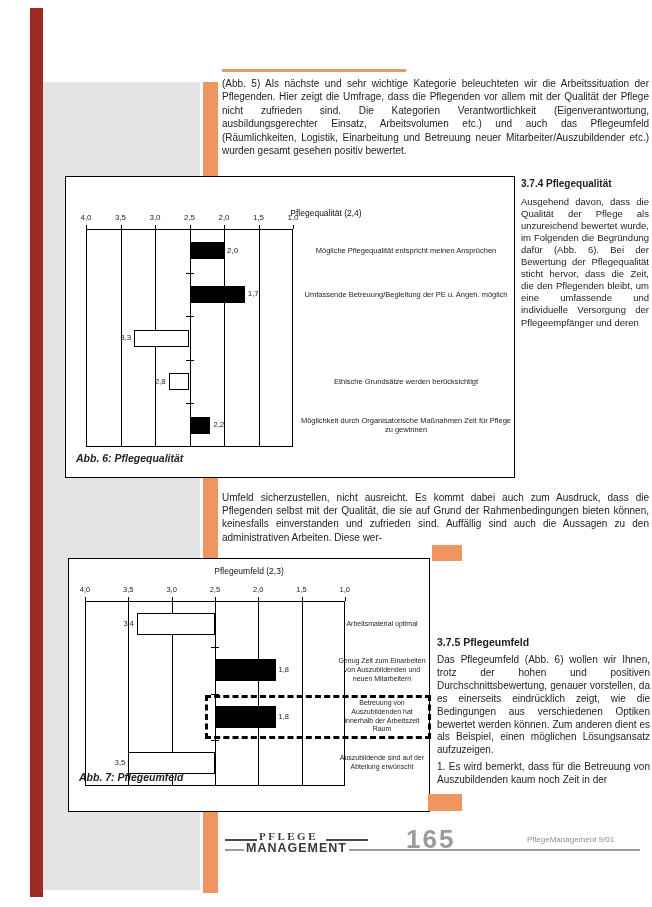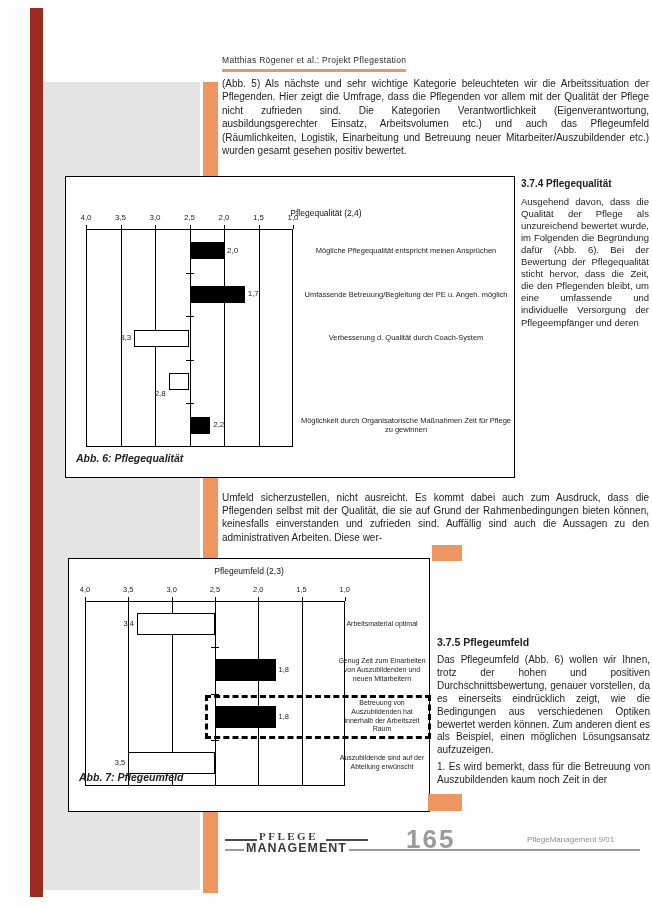--- a/index.html
+++ b/index.html
@@ -59,21 +59,20 @@
 <body>
 
 <div class="page">
 
   <div class="spine-bar"></div>
   <div class="scan-gray"></div>
   <div class="accent-strip"></div>
   <div class="accent-sq1"></div>
   <div class="accent-sq2"></div>
 
-  <div class="running-header">Matthias Rögener et al.: Projekt Pflegestation</div>
   <div class="header-rule"></div>
 
   <p class="intro-paragraph para">(Abb. 5) Als nächste und sehr wichtige Kategorie beleuchteten wir die Arbeitssituation der Pflegenden. Hier zeigt die Umfrage, dass die Pflegenden vor allem mit der Qualität der Pflege nicht zufrieden sind. Die Kategorien Verantwortlichkeit (Eigenverantwortung, ausbildungsgerechter Einsatz, Arbeitsvolumen etc.) und auch das Pflegeumfeld (Räumlichkeiten, Logistik, Einarbeitung und Betreuung neuer Mitarbeiter/Auszubildender etc.) wurden gesamt gesehen positiv bewertet.</p>
 
   <div class="chart-box" id="chart1">
     <div class="chart-title">Pflegequalität (2,4)</div>
     <div class="plot">
         <div style="position: absolute; left: 20px; top: 52px; width: 207px; height: 218px; border: 1px solid rgb(0, 0, 0);"></div>
         <div style="position: absolute; left: 20px; top: 48px; width: 1px; height: 4px; background: rgb(0, 0, 0);"></div>
         <div style="position: absolute; left: 5px; top: 36px; width: 30px; text-align: center; font-size: 8px;">4,0</div>
@@ -97,24 +96,24 @@
         <div style="position: absolute; left: 123.5px; top: 65.3px; width: 34.5px; height: 17px; background: rgb(0, 0, 0); border: none;"></div>
         <div style="position: absolute; left: 161px; top: 68.8px; width: 26px; text-align: left; font-size: 8px;">2,0</div>
         <div style="position: absolute; left: 233px; top: 52px; width: 214px; height: 43.6px; display: flex; align-items: center; justify-content: center; text-align: center; font-size: 7.5px; line-height: 9.5px;">Mögliche Pflegequalität entspricht meinen Ansprüchen</div>
         <div style="position: absolute; left: 119.5px; top: 95.6px; width: 8px; height: 1px; background: rgb(0, 0, 0);"></div>
         <div style="position: absolute; left: 123.5px; top: 108.9px; width: 55.2px; height: 17px; background: rgb(0, 0, 0); border: none;"></div>
         <div style="position: absolute; left: 181.7px; top: 112.4px; width: 26px; text-align: left; font-size: 8px;">1,7</div>
         <div style="position: absolute; left: 233px; top: 95.6px; width: 214px; height: 43.6px; display: flex; align-items: center; justify-content: center; text-align: center; font-size: 7.5px; line-height: 9.5px;">Umfassende Betreuung/Begleitung der PE u. Angeh. möglich</div>
         <div style="position: absolute; left: 119.5px; top: 139.2px; width: 8px; height: 1px; background: rgb(0, 0, 0);"></div>
         <div style="position: absolute; left: 68.3px; top: 152.5px; width: 55.2px; height: 17px; background: rgb(255, 255, 255); border: 1px solid rgb(0, 0, 0);"></div>
         <div style="position: absolute; left: 39.3px; top: 156px; width: 26px; text-align: right; font-size: 8px;">3,3</div>
-        <div style="position: absolute; left: 233px; top: 139.2px; width: 214px; height: 43.6px; display: flex; align-items: center; justify-content: center; text-align: center; font-size: 7.5px; line-height: 9.5px;">Verbesserung d. Qualität durch Coach-System</div>
         <div style="position: absolute; left: 119.5px; top: 182.8px; width: 8px; height: 1px; background: rgb(0, 0, 0);"></div>
         <div style="position: absolute; left: 102.8px; top: 196.1px; width: 20.7px; height: 17px; background: rgb(255, 255, 255); border: 1px solid rgb(0, 0, 0);"></div>
-        <div style="position: absolute; left: 73.8px; top: 199.6px; width: 26px; text-align: right; font-size: 8px; margin-top: 12px;">2,8</div>
+        <div style="position: absolute; left: 73.8px; top: 199.6px; width: 26px; text-align: right; font-size: 8px;">2,8</div>
+        <div style="position: absolute; left: 233px; top: 182.8px; width: 214px; height: 43.6px; display: flex; align-items: center; justify-content: center; text-align: center; font-size: 7.5px; line-height: 9.5px;">Ethische Grundsätze werden berücksichtigt</div>
         <div style="position: absolute; left: 119.5px; top: 226.4px; width: 8px; height: 1px; background: rgb(0, 0, 0);"></div>
         <div style="position: absolute; left: 123.5px; top: 239.7px; width: 20.7px; height: 17px; background: rgb(0, 0, 0); border: none;"></div>
         <div style="position: absolute; left: 147.2px; top: 243.2px; width: 26px; text-align: left; font-size: 8px;">2,2</div>
         <div style="position: absolute; left: 233px; top: 226.4px; width: 214px; height: 43.6px; display: flex; align-items: center; justify-content: center; text-align: center; font-size: 7.5px; line-height: 9.5px;">Möglichkeit durch Organisatorische Maßnahmen Zeit für Pflege zu gewinnen</div>
       </div>
     <div class="fig-caption">Abb. 6: Pflegequalität</div>
   </div>
 
   <div class="right-col-374">
     <h3>3.7.4 Pflegequalität</h3>

